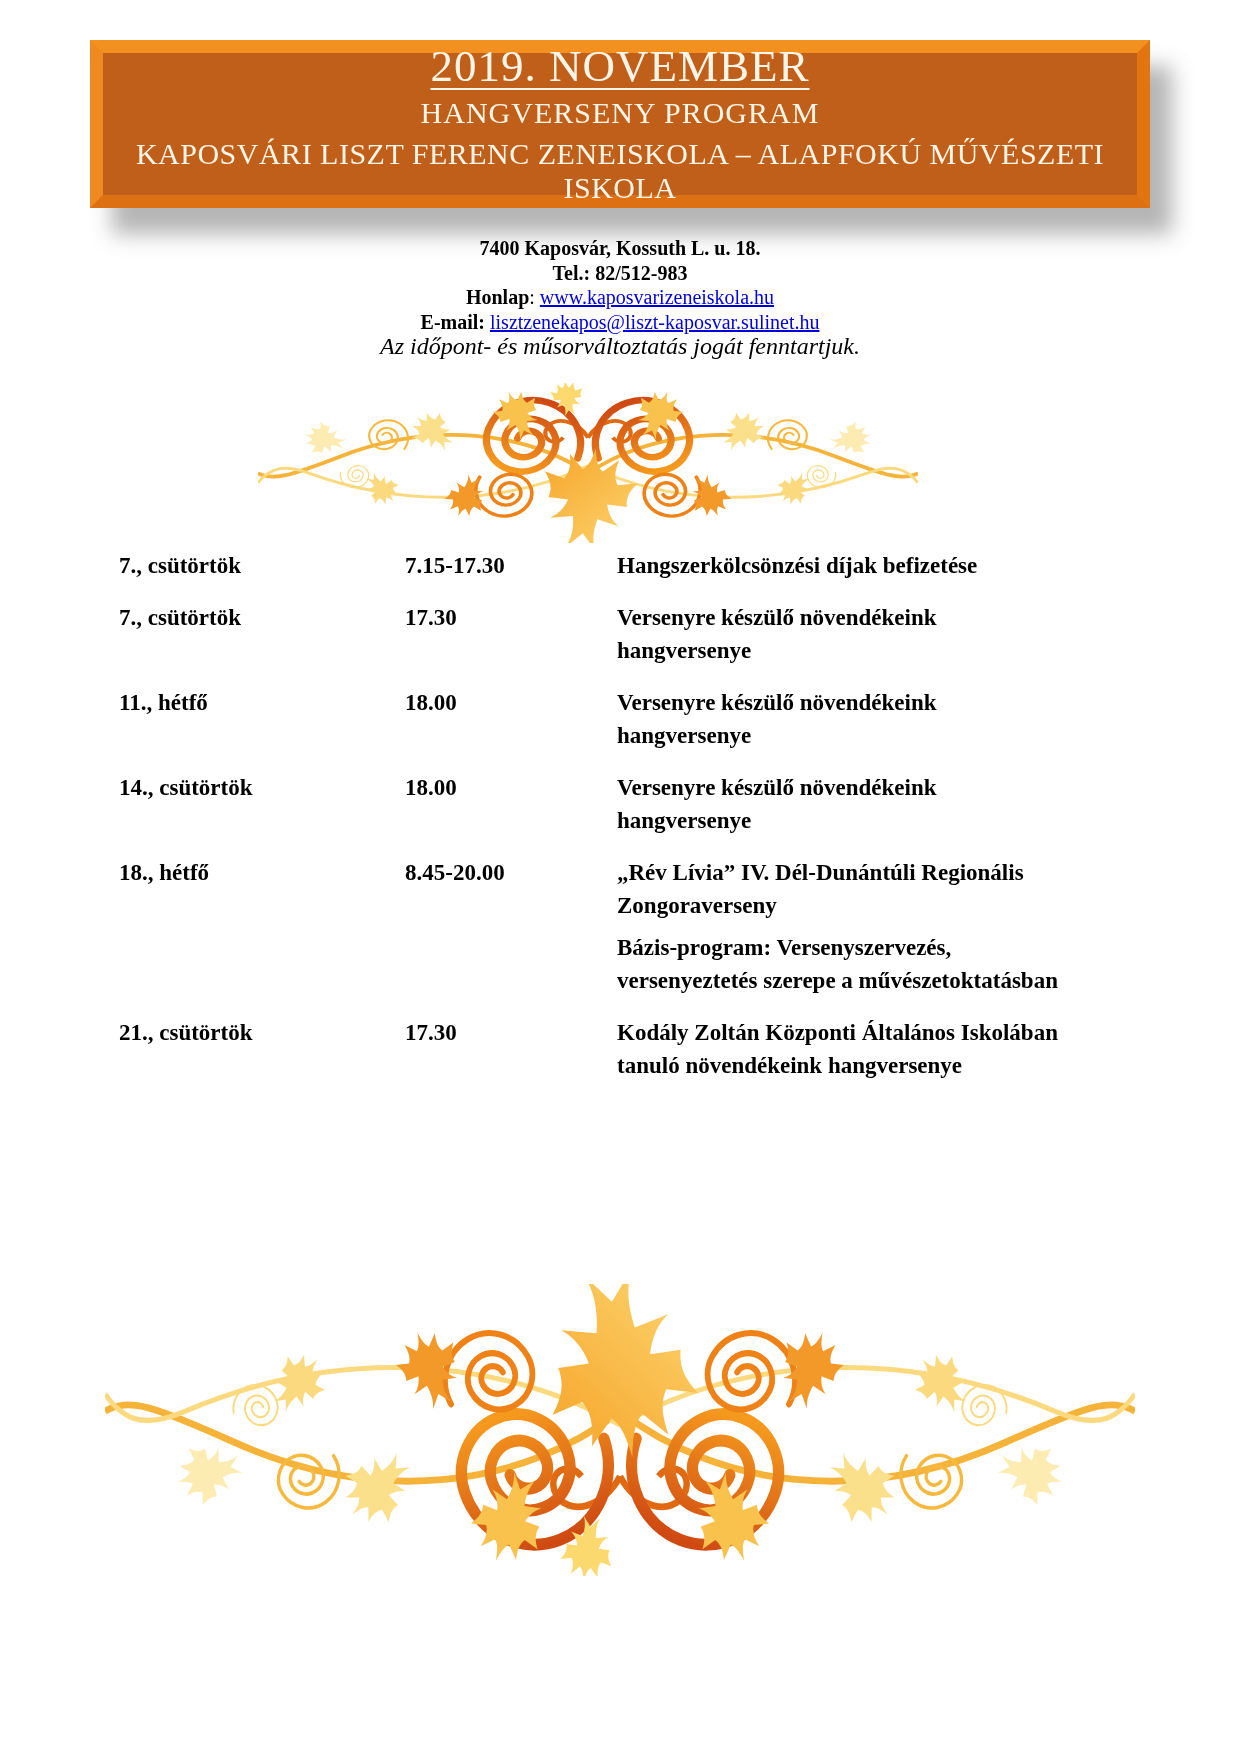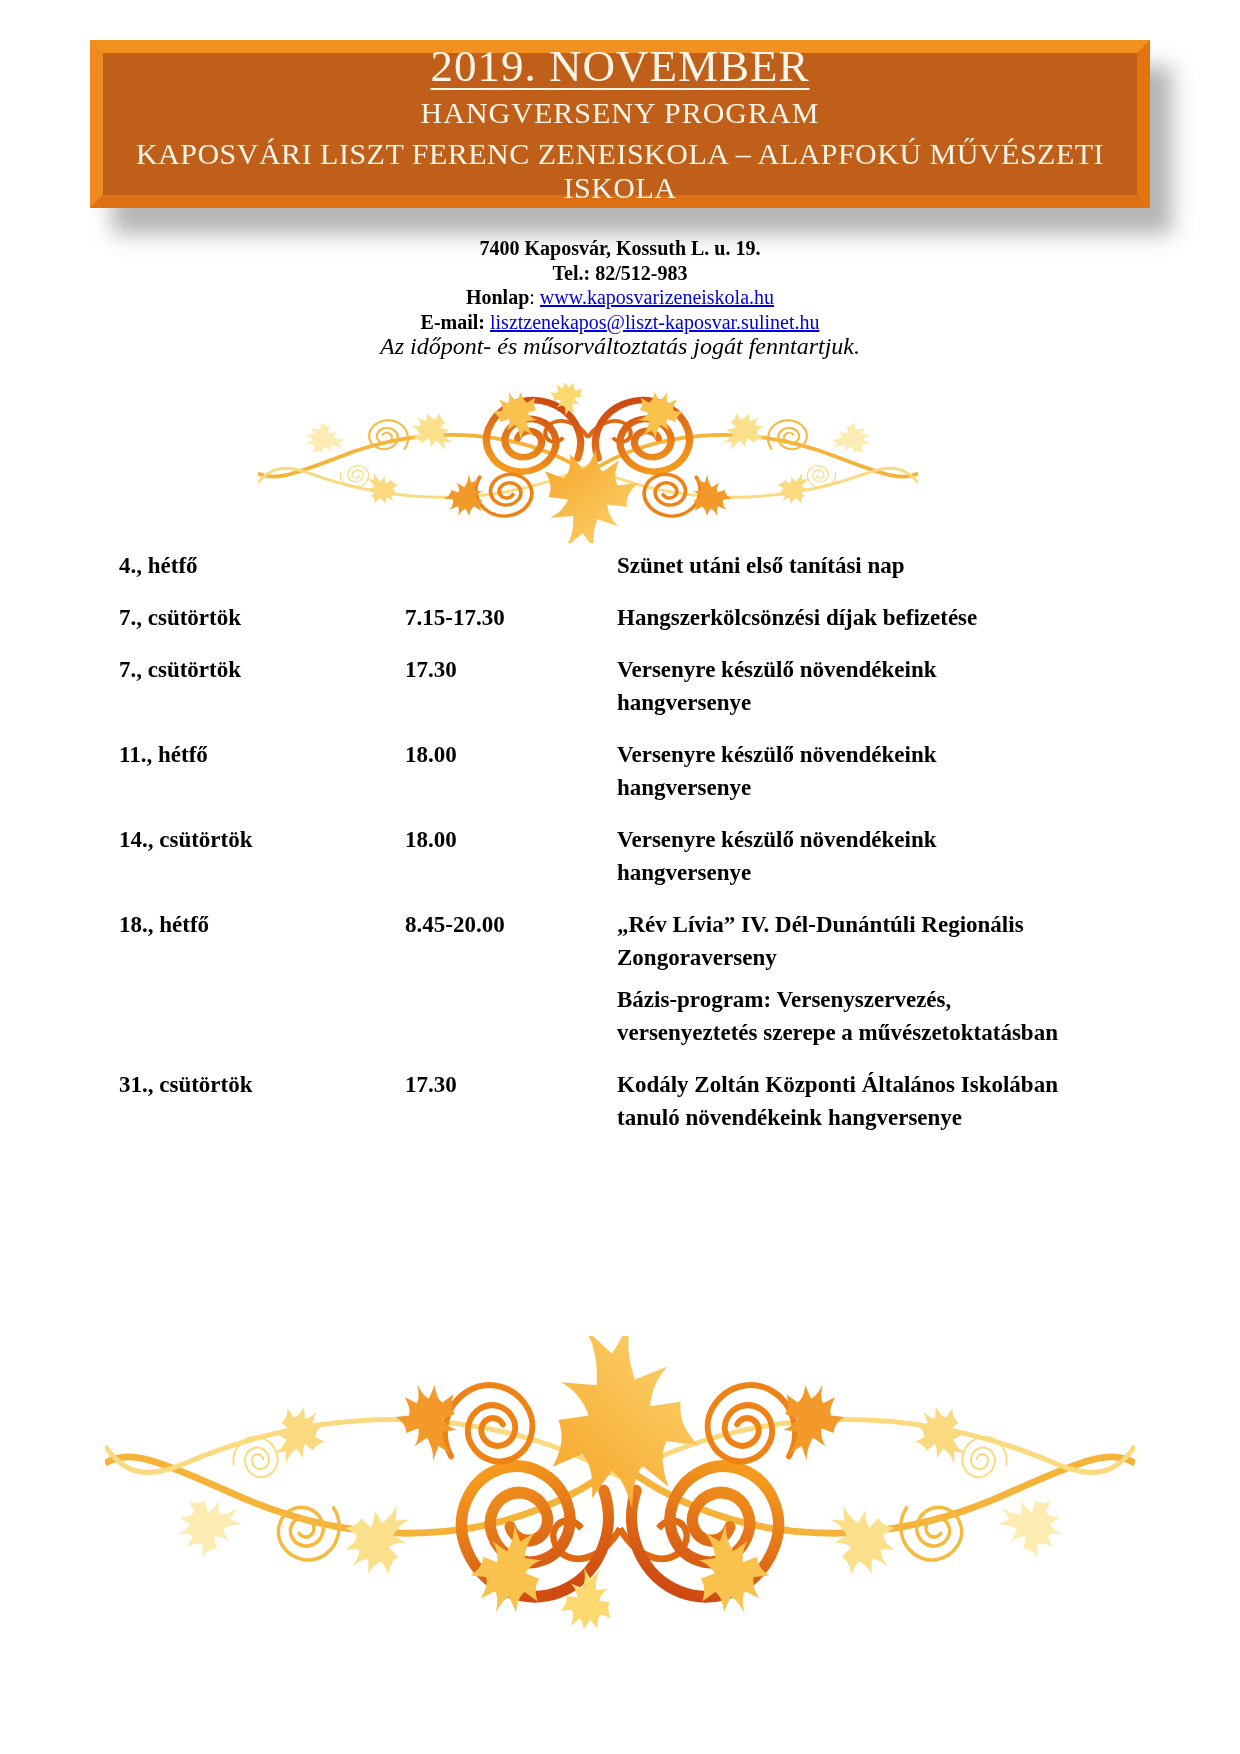--- a/index.html
+++ b/index.html
@@ -83,40 +83,33 @@
 
 <div class="page">
 
   <div class="banner">
     <div class="banner-title">2019. NOVEMBER</div>
     <div class="banner-subtitle">HANGVERSENY PROGRAM</div>
     <div class="banner-school">KAPOSVÁRI LISZT FERENC ZENEISKOLA – ALAPFOKÚ MŰVÉSZETI ISKOLA</div>
   </div>
 
   <div class="contact">
-    <div class="bold">7400 Kaposvár, Kossuth L. u. 19.</div>
+    <div class="bold">7400 Kaposvár, Kossuth L. u. 18.</div>
     <div class="bold">Tel.: 82/512-983</div>
     <div><span class="bold">Honlap</span><span>: </span><a>www.kaposvarizeneiskola.hu</a></div>
     <div><span class="bold">E-mail:</span> <a>lisztzenekapos@liszt-kaposvar.sulinet.hu</a></div>
     <div class="italic">Az időpont- és műsorváltoztatás jogát fenntartjuk.</div>
   </div>
 
   <svg class="flourish flourish-top" viewBox="0 0 640 170" width="660" height="160" preserveAspectRatio="none">
       <use href="#ornament"></use>
     </svg>
 
   <div class="schedule">
 
-    <div class="srow">
-      <div class="scell-day">4., hétfő</div>
-      <div class="scell-time"></div>
-      <div class="scell-desc">
-          <p>Szünet utáni első tanítási nap</p>
-        </div>
-    </div>
 
     <div class="srow">
       <div class="scell-day">7., csütörtök</div>
       <div class="scell-time">7.15-17.30</div>
       <div class="scell-desc">
           <p>Hangszerkölcsönzési díjak befizetése</p>
         </div>
     </div>
 
     <div class="srow">
@@ -146,21 +139,21 @@
     <div class="srow">
       <div class="scell-day">18., hétfő</div>
       <div class="scell-time">8.45-20.00</div>
       <div class="scell-desc">
         <p>„Rév Lívia” IV. Dél-Dunántúli Regionális Zongoraverseny</p>
         <p class="p2">Bázis-program: Versenyszervezés, versenyeztetés szerepe a művészetoktatásban</p>
       </div>
     </div>
 
     <div class="srow">
-      <div class="scell-day">31., csütörtök</div>
+      <div class="scell-day">21., csütörtök</div>
       <div class="scell-time">17.30</div>
       <div class="scell-desc">
           <p>Kodály Zoltán Központi Általános Iskolában tanuló növendékeink hangversenye</p>
         </div>
     </div>
 
   </div>
 
   <svg class="flourish flourish-bottom" viewBox="0 0 640 170" width="1030" height="292" preserveAspectRatio="none">
       <use href="#ornament"></use>

